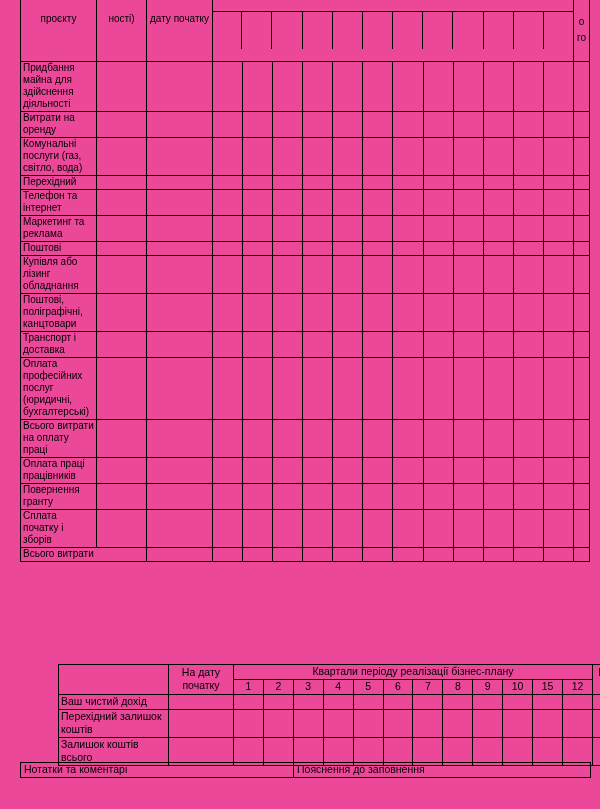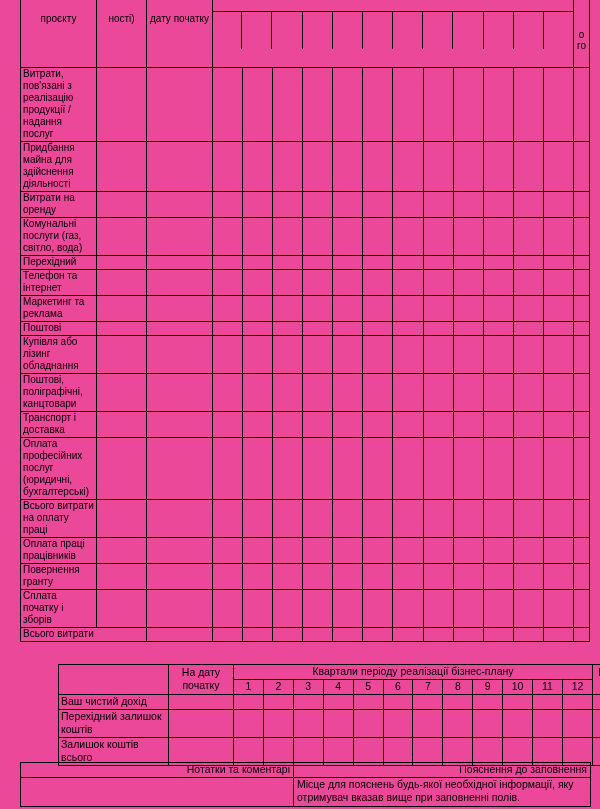--- a/index.html
+++ b/index.html
@@ -9,42 +9,42 @@
   table { border-collapse:collapse; table-layout:fixed; }
   td { border:1px solid #000; padding:0 2px 1px 2px; vertical-align:top;
        font-size:10px; line-height:12px; word-wrap:break-word; overflow:hidden; }
 
   
   .main-wrap { position:absolute; left:20px; top:0; width:570px; }
   .main-wrap table { width:570px; }
   .main-wrap .hdr td { border-top:none; height:47px; padding-top:13px; text-align:center; }
   .main-wrap .hdr td.q { border:none; }
   .main-wrap .hdr td.ogo { padding:13px 0 0 0; }
-  .ogo-inner { width:9px; margin:16px auto; word-break:break-all; line-height:11px; text-align:center; }
+  .ogo-inner { width:9px; margin:1px auto; word-break:break-all; line-height:16px; text-align:center; }
   .main-wrap td.lbl { text-align:left; }
   .qoverlay { position:absolute; left:192px; top:11px; width:362px; height:37px;
               border-top:1px solid #000;
               background:repeating-linear-gradient(to right,
                 transparent 0, transparent 29.1667px, #000 29.1667px, #000 30.1667px); }
 
   
   .cash-wrap { position:absolute; left:20px; top:664px; width:570px;padding-left:38px; }
   .cash-wrap table { width:570px; }
   .cash-wrap td { text-align:center; font-size:10.5px; line-height:13px; }
   .cash-wrap td.lbl { text-align:left; }
   .cash-wrap .h1 td { height:13px; }
   .cash-wrap .h2 td { height:13px; }
   .cash-wrap td.mid { vertical-align:middle; }
   .cash-wrap tr.data td { height:13px; }
 
   
   .notes-wrap { position:absolute; left:20px; top:762px; width:570px; }
   .notes-wrap table { width:570px; }
   .notes-wrap td { font-size:10.5px; line-height:13px; padding:0 3px 1px 3px; }
-  .notes-wrap tr.r1 td { height:13px;text-align:right; }
+  .notes-wrap tr.r1 td { height:13px; }
   .notes-wrap tr.r2 td { height:27px; }
 </style>
 </head>
 <body>
 
 <div class="page">
 
   <div class="main-wrap">
     <table>
       <colgroup>
@@ -81,38 +81,20 @@
           <td class="q"></td>
           <td class="q"></td>
           <td class="q"></td>
           <td class="q"></td>
           <td class="ogo">
             <div class="ogo-inner">ого</div>
           </td>
         </tr>
       </tbody>
       <tbody id="expense-body">
-          <tr>
-            <td class="lbl">Витрати, пов'язані з реалізацію продукції / надання послуг</td>
-            <td></td>
-            <td></td>
-            <td></td>
-            <td></td>
-            <td></td>
-            <td></td>
-            <td></td>
-            <td></td>
-            <td></td>
-            <td></td>
-            <td></td>
-            <td></td>
-            <td></td>
-            <td></td>
-            <td></td>
-          </tr>
           <tr>
             <td class="lbl">Придбання майна для здійснення діяльності</td>
             <td></td>
             <td></td>
             <td></td>
             <td></td>
             <td></td>
             <td></td>
             <td></td>
             <td></td>
@@ -428,21 +410,21 @@
             <td>1</td>
             <td>2</td>
             <td>3</td>
             <td>4</td>
             <td>5</td>
             <td>6</td>
             <td>7</td>
             <td>8</td>
             <td>9</td>
             <td>10</td>
-            <td>11</td>
+            <td>15</td>
             <td>12</td>
           </tr>
       </tbody>
       <tbody id="cash-body">
           <tr class="data">
             <td class="lbl">Ваш чистий дохід</td>
             <td></td>
             <td></td>
             <td></td>
             <td></td>
@@ -499,21 +481,17 @@
     <table>
       <colgroup>
           <col style="width:273px">
           <col style="width:297px">
         </colgroup>
       <tbody>
         <tr class="r1">
           <td>Нотатки та коментарі</td>
           <td>Пояснення до заповнення</td>
         </tr>
-        <tr class="r2">
-          <td></td>
-          <td>Місце для пояснень будь-якої необхідної інформації, яку отримувач вказав вище при заповненні полів.</td>
-        </tr>
       </tbody>
     </table>
   </div>
 
 </div>
 
 </body></html>

